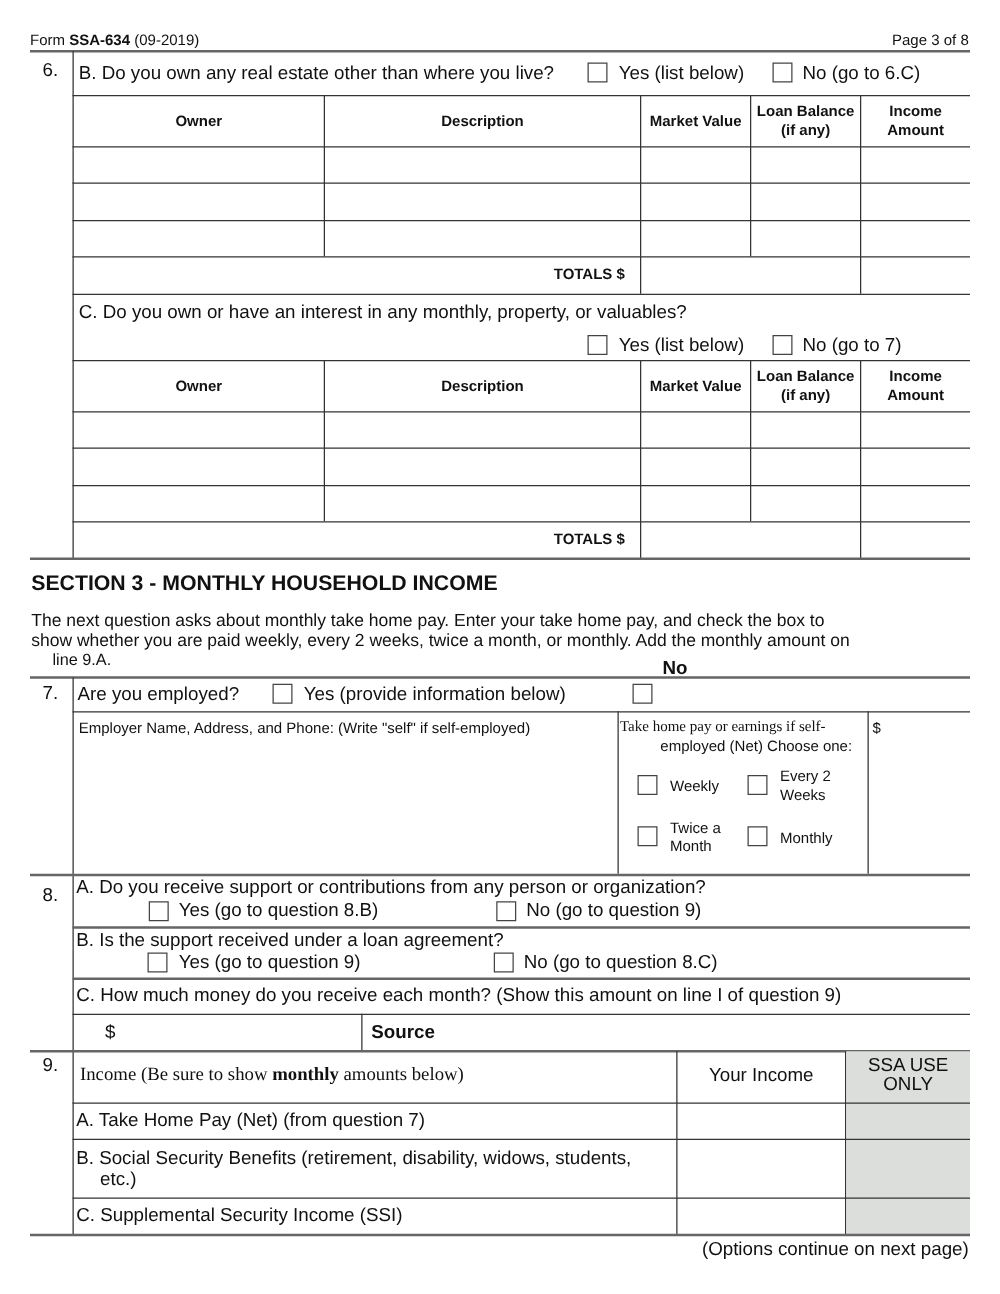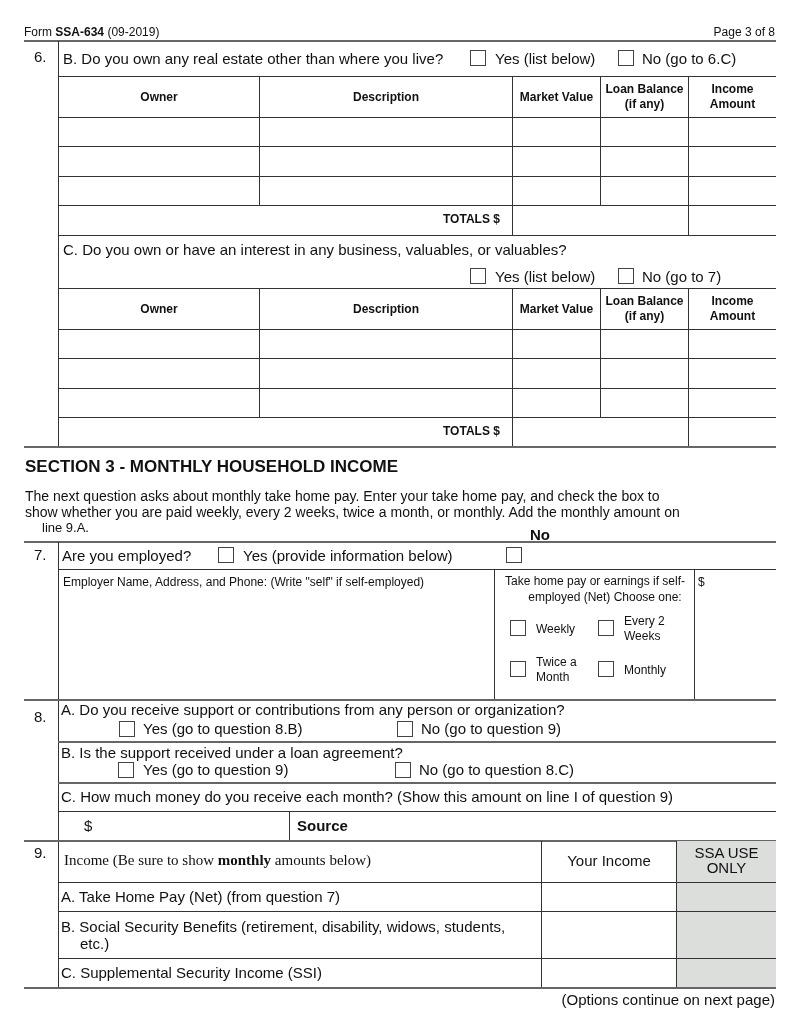--- a/index.html
+++ b/index.html
@@ -74,21 +74,21 @@
   <div class="cell" style="left:260px;top:177px;width:252px;height:28px;"></div>
   <div class="cell" style="left:513px;top:177px;width:87px;height:28px;"></div>
   <div class="cell" style="left:601px;top:177px;width:87px;height:28px;"></div>
   <div class="cell" style="left:689px;top:177px;width:87px;height:28px;"></div>
 
   <div class="txt small bold" style="left:443px;top:212px;">TOTALS $</div>
   <div class="cell" style="left:513px;top:206px;width:175px;height:29px;"></div>
   <div class="cell" style="left:689px;top:206px;width:87px;height:29px;"></div>
 </div>
 
-<div class="txt" style="left:63px;top:241px;">C. Do you own or have an interest in any business, valuables, or valuables?</div>
+<div class="txt" style="left:63px;top:241px;">C. Do you own or have an interest in any monthly, property, or valuables?</div>
 <div class="cb" style="left:470px;top:268px;"></div>
 <div class="txt" style="left:495px;top:268px;">Yes (list below)</div>
 <div class="cb" style="left:618px;top:268px;"></div>
 <div class="txt" style="left:642px;top:268px;">No (go to 7)</div>
 
 <div>
   <div class="hline" style="left:58px;top:288px;width:718px;"></div>
   <div class="hline" style="left:58px;top:329px;width:718px;"></div>
   <div class="hline" style="left:58px;top:358px;width:718px;"></div>
   <div class="hline" style="left:58px;top:388px;width:718px;"></div>
@@ -148,21 +148,21 @@
 <div class="cb" style="left:506px;top:547px;"></div>
 <div class="txt" style="left:530px;top:526px;font-weight:bold;">No</div>
 
 <div class="hline" style="left:58px;top:569px;width:718px;"></div>
 <div class="vline" style="left:494px;top:569px;height:130px;"></div>
 <div class="vline" style="left:694px;top:569px;height:130px;"></div>
 
 <div class="txt small" style="left:63px;top:575px;">Employer Name, Address, and Phone: (Write "self" if self-employed)</div>
 <div class="cell" style="left:60px;top:592px;width:432px;height:105px;"></div>
 
-<div class="txt small" style="left:496px;top:574px;width:198px;text-align:center;">Take home pay or earnings if self-</div>
+<div class="txt small" style="left:496px;top:574px;width:198px;font-family:Liberation Serif, serif;">Take home pay or earnings if self-</div>
 <div class="txt small" style="left:496px;top:590px;width:198px;text-align:center;padding-left:20px;">employed (Net) Choose one:</div>
 
 <div class="cb" style="left:510px;top:620px;"></div>
 <div class="txt small" style="left:536px;top:622px;">Weekly</div>
 <div class="cb" style="left:598px;top:620px;"></div>
 <div class="txt small" style="left:624px;top:614px;">Every 2</div>
 <div class="txt small" style="left:624px;top:629px;">Weeks</div>
 
 <div class="cb" style="left:510px;top:661px;"></div>
 <div class="txt small" style="left:536px;top:655px;">Twice a</div>

